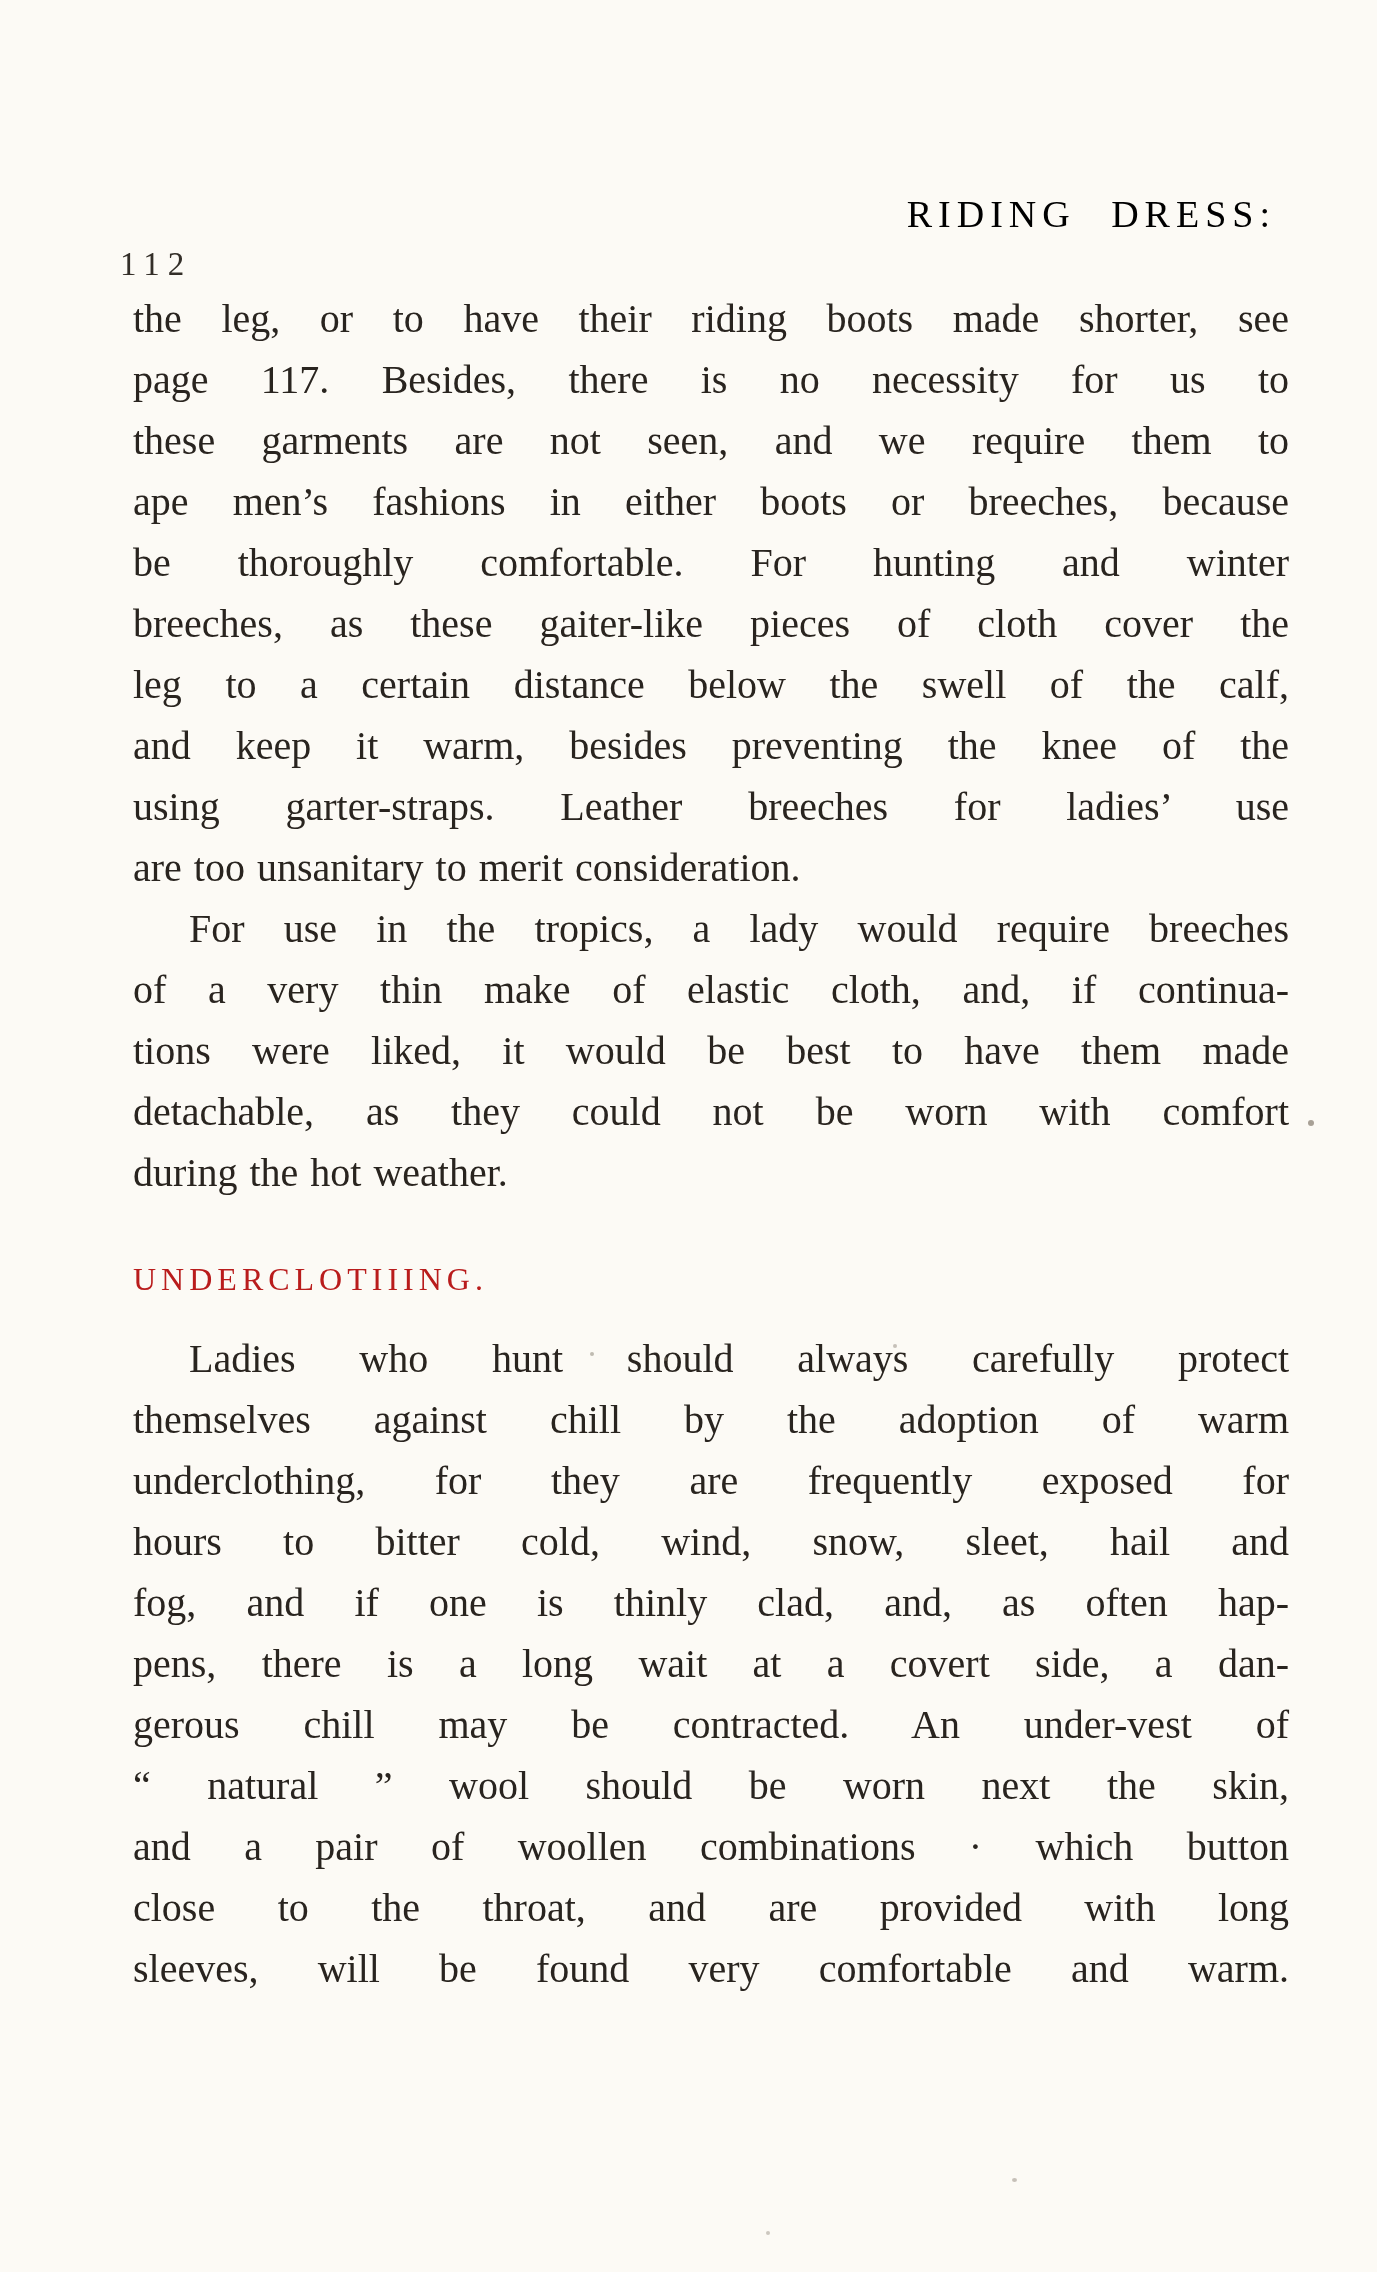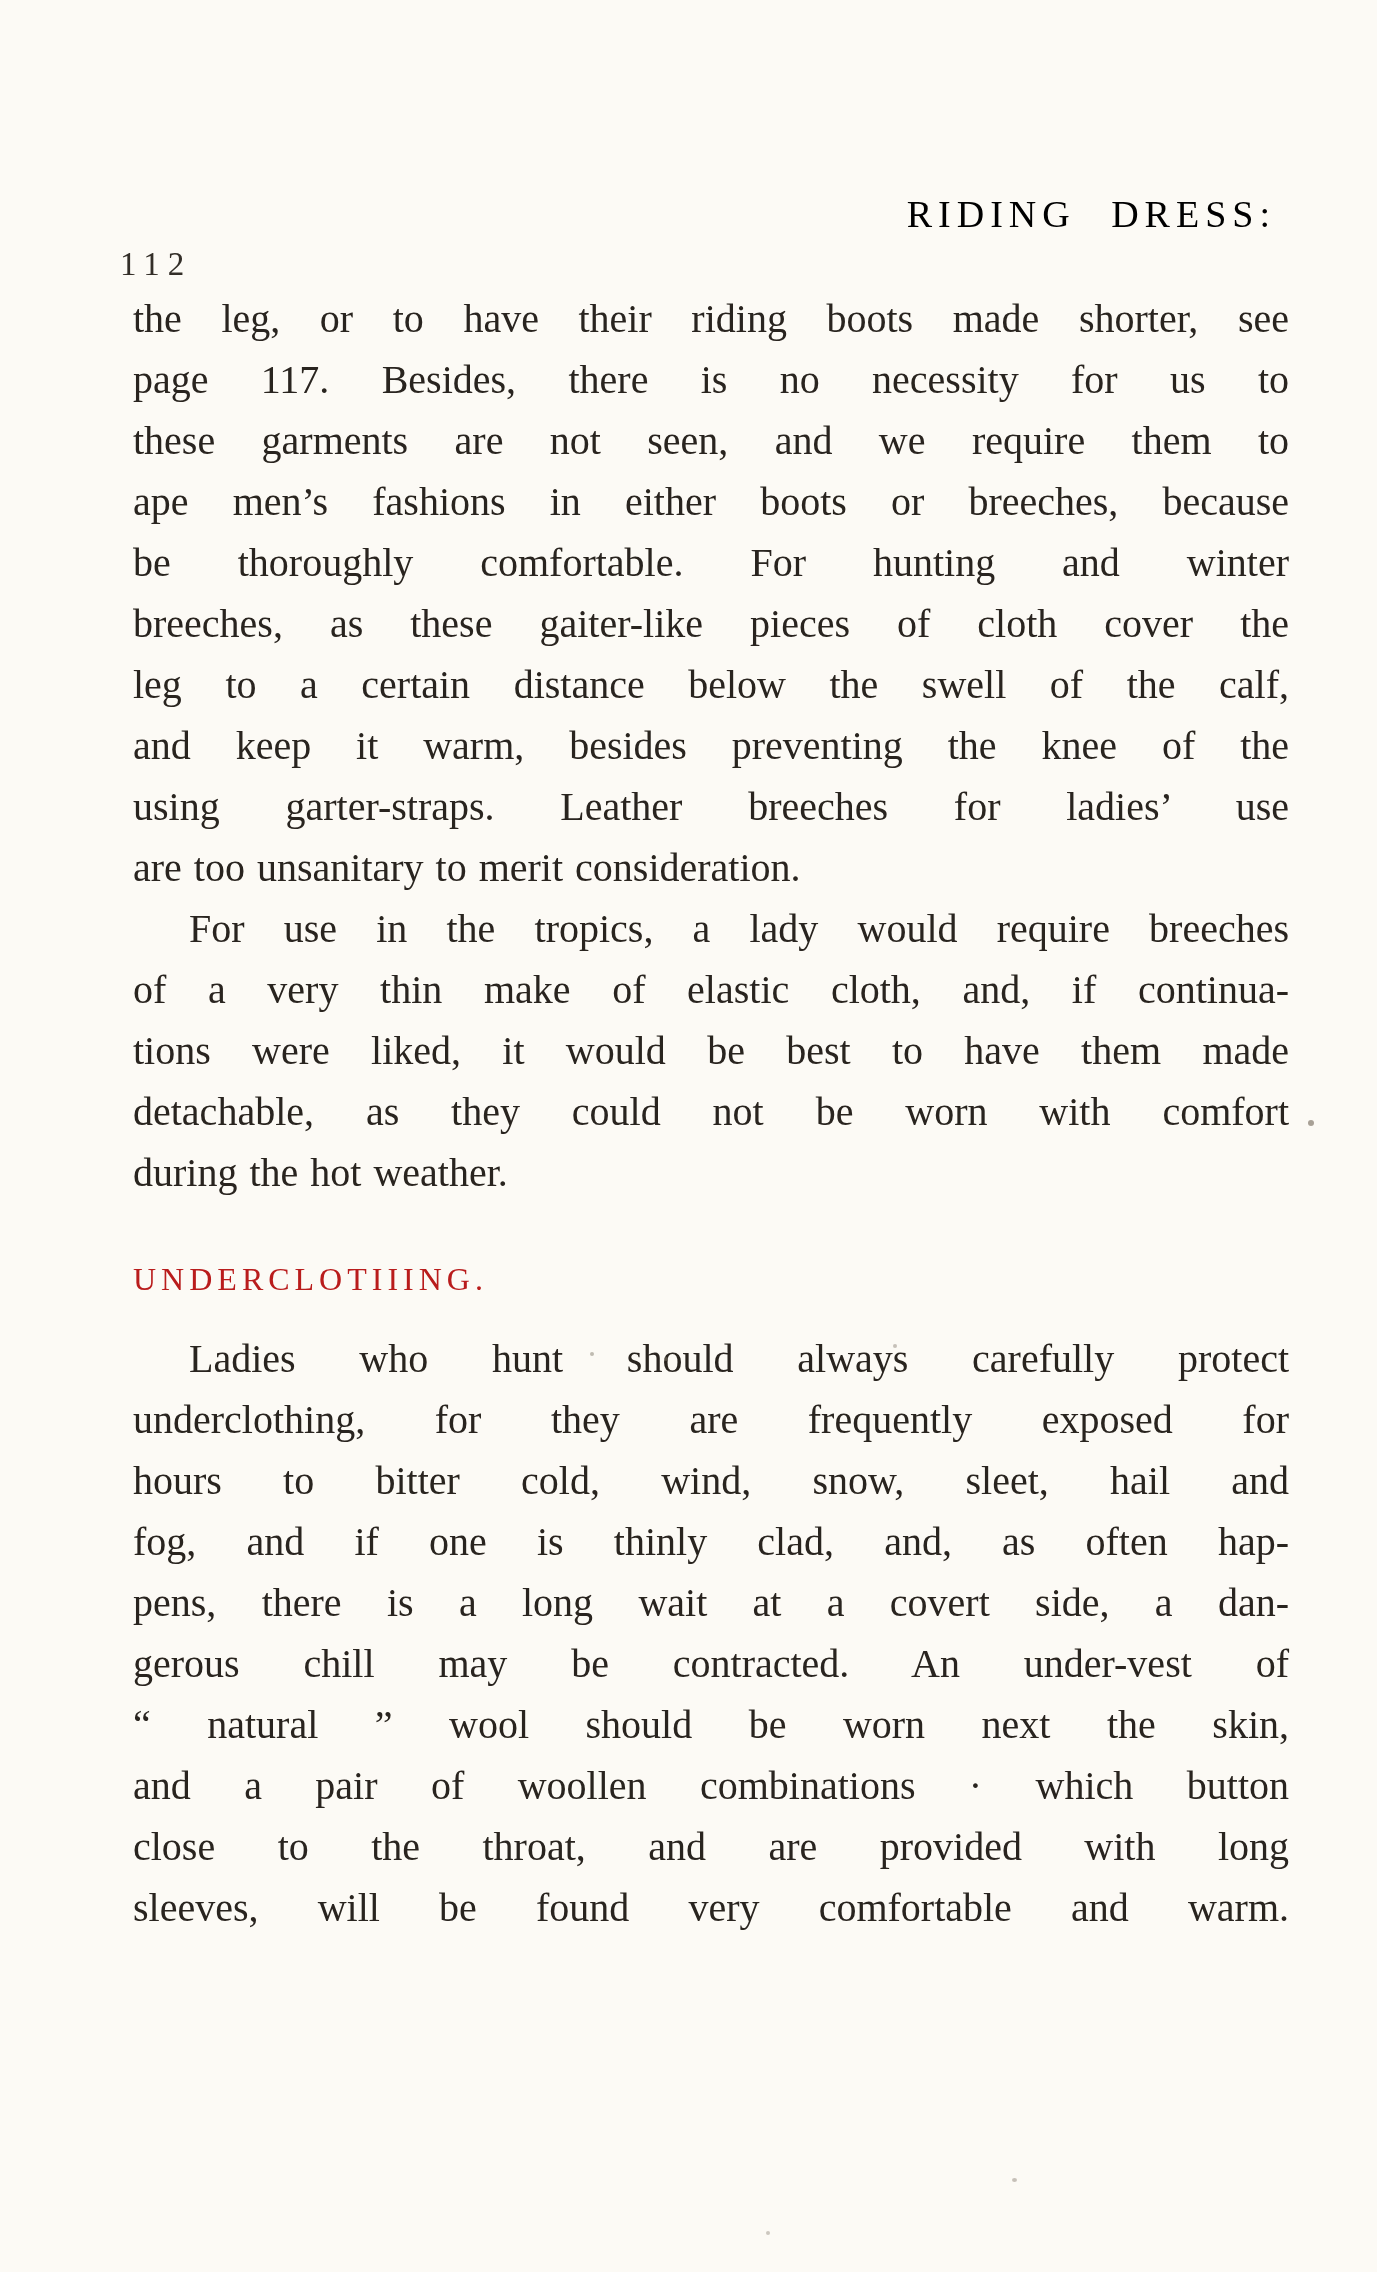--- a/index.html
+++ b/index.html
@@ -109,20 +109,21 @@
       <div class="paragraph">
         <div class="line indent">For use in the tropics, a lady would require breeches</div>
         <div class="line">of a very thin make of elastic cloth, and, if continua-</div>
         <div class="line">tions were liked, it would be best to have them made</div>
         <div class="line">detachable, as they could not be worn with comfort</div>
         <div class="line no-just">during the hot weather.</div>
       </div>
       <div class="section-heading">UNDERCLOTIIING.</div>
       <div class="paragraph">
         <div class="line indent">Ladies who hunt should always carefully protect</div>
+        <div class="line">themselves against chill by the adoption of warm</div>
         <div class="line">underclothing, for they are frequently exposed for</div>
         <div class="line">hours to bitter cold, wind, snow, sleet, hail and</div>
         <div class="line">fog, and if one is thinly clad, and, as often hap-</div>
         <div class="line">pens, there is a long wait at a covert side, a dan-</div>
         <div class="line">gerous chill may be contracted.  An under-vest of</div>
         <div class="line">“ natural ” wool should be worn next the skin,</div>
         <div class="line">and a pair of woollen combinations · which button</div>
         <div class="line">close to the throat, and are provided with long</div>
         <div class="line">sleeves, will be found very comfortable and warm.</div>
       </div>

